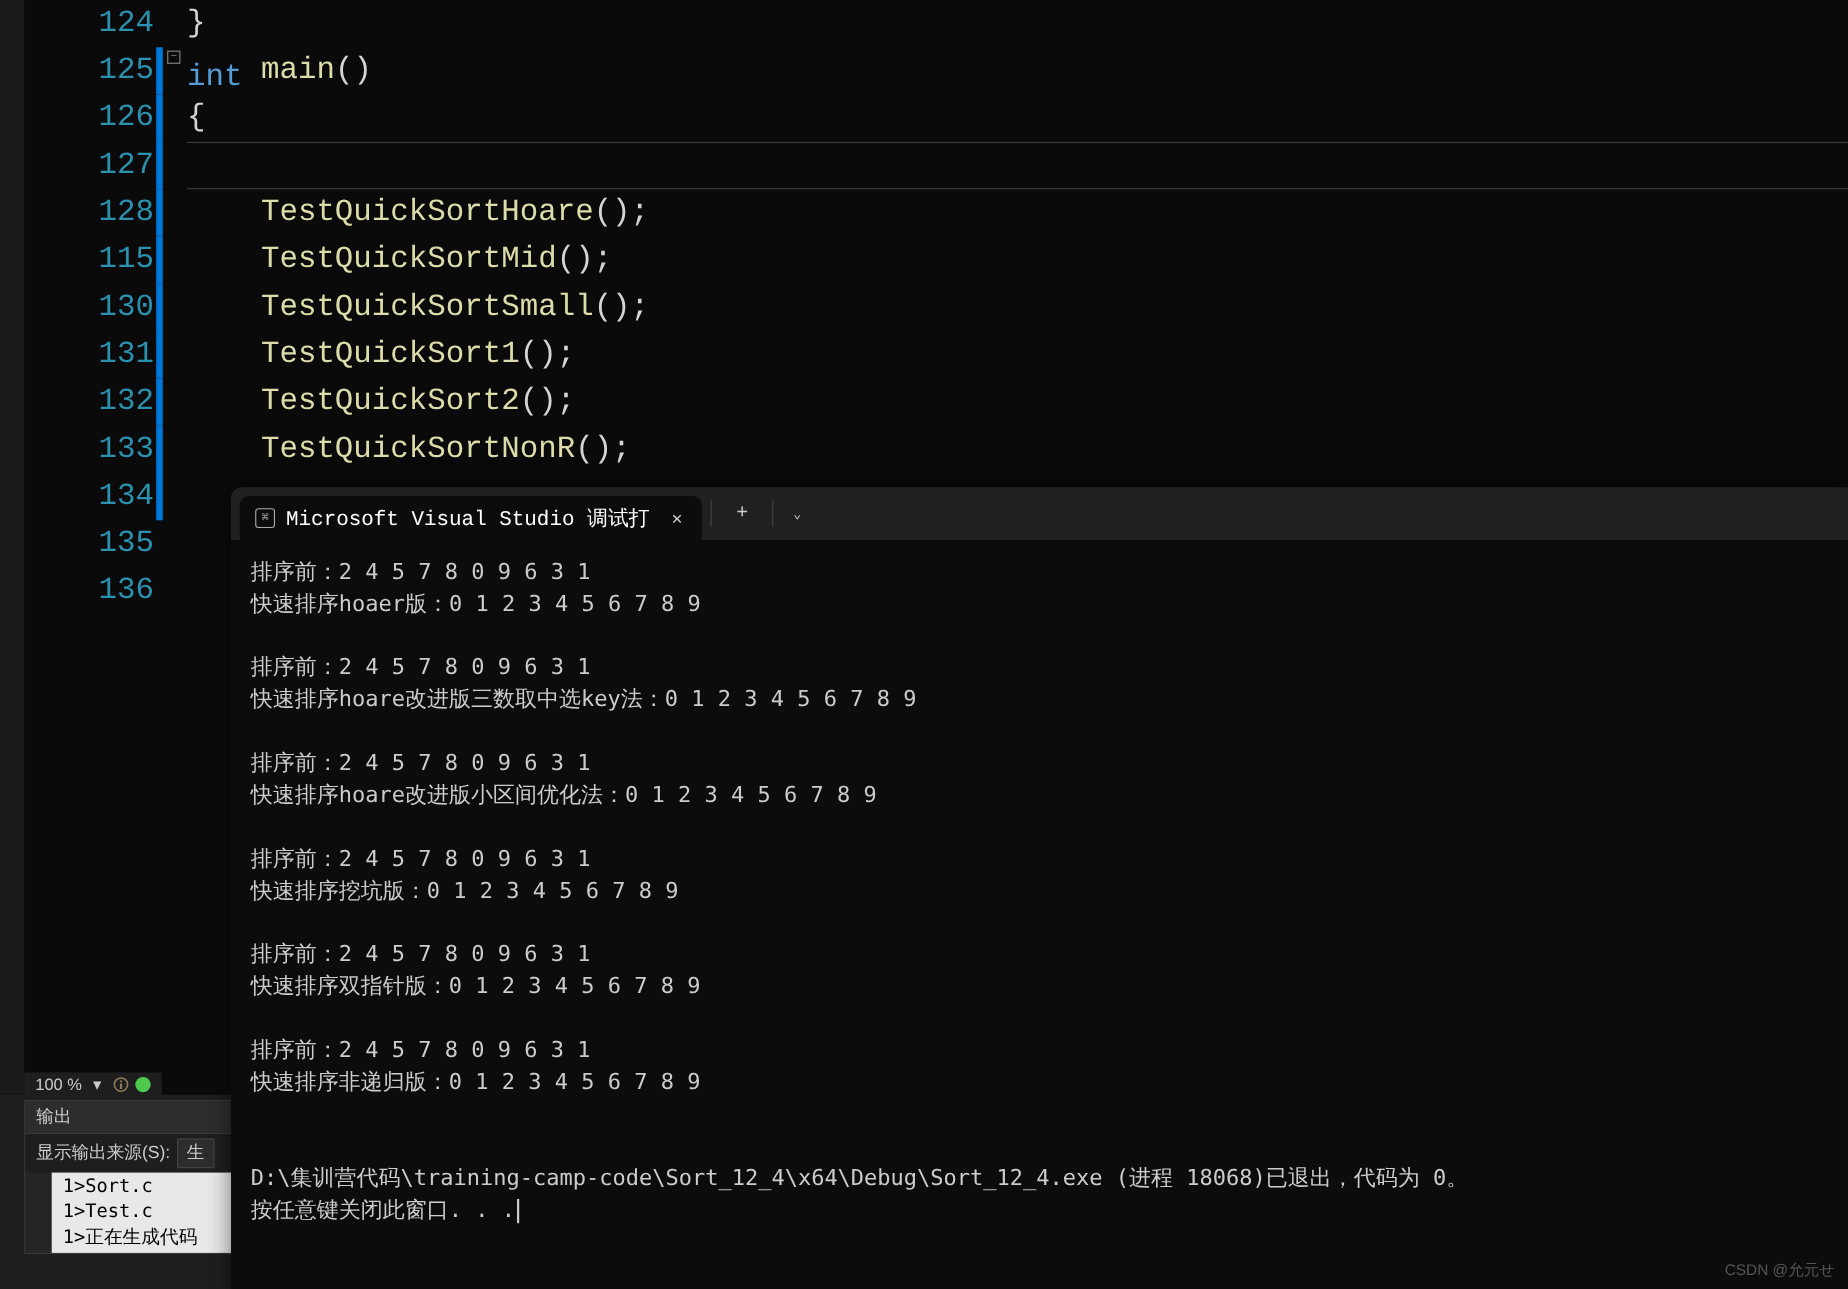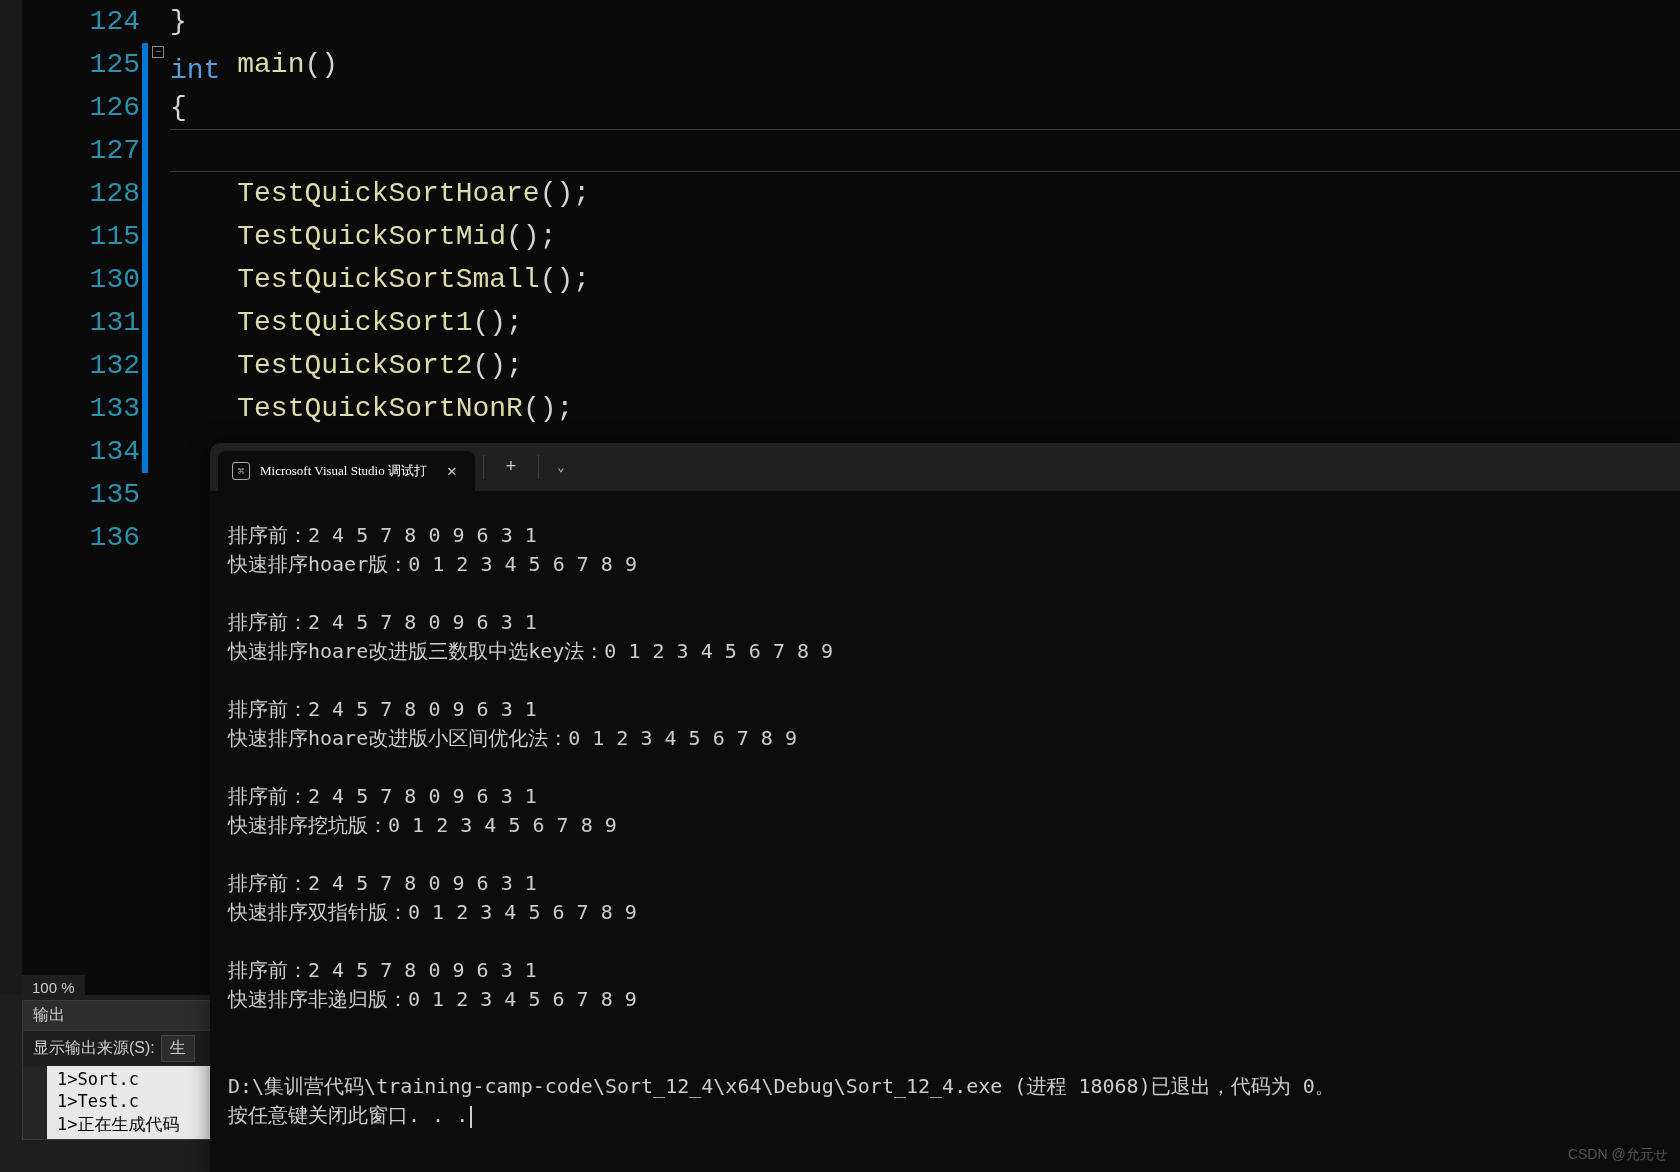--- a/index.html
+++ b/index.html
@@ -103,21 +103,20 @@
       top: 975px;
       display: flex;
       align-items: center;
       gap: 10px;
       font-size: 15px;
       color: #ccc;
       background: #1e1e1e;
       padding: 4px 10px;
       height: 22px;
       font-family: 'Segoe UI', sans-serif;
-      flex-direction: column;
     }
     .zoom-dropdown {
       color: #ccc;
     }
     .zoom-icons {
       display: flex;
       gap: 5px;
       align-items: center;
     }
     .status-icon {
@@ -204,22 +203,22 @@
       display: flex;
       align-items: center;
       justify-content: center;
       border: 1px solid #aaa;
       border-radius: 3px;
       font-size: 11px;
       color: #aaa;
     }
     .terminal-tab-title {
       color: #fff;
-      font-family: Liberation Serif, serif;
-      font-size: 13px;
+      font-family: Liberation Mono, monospace;
+      font-size: 19px;
     }
     .terminal-tab-close {
       color: #ccc;
       font-size: 16px;
       padding: 0 4px;
       margin-left: 6px;
     }
     .terminal-tab-divider {
       width: 1px;
       height: 24px;
@@ -230,21 +229,21 @@
       color: #ccc;
       font-size: 18px;
       padding: 0 14px;
     }
     .terminal-dropdown {
       color: #ccc;
       font-size: 12px;
       padding: 0 10px;
     }
     .terminal-content {
-      padding: 30px 18px;
+      padding: 14px 18px;
       font-family: 'NSimSun', 'Consolas', monospace;
       font-size: 20px;
       line-height: 29px;
       color: #cccccc;
       white-space: pre;
     }
     .terminal-line {
       min-height: 29px;
     }
     .terminal-cursor::after {

